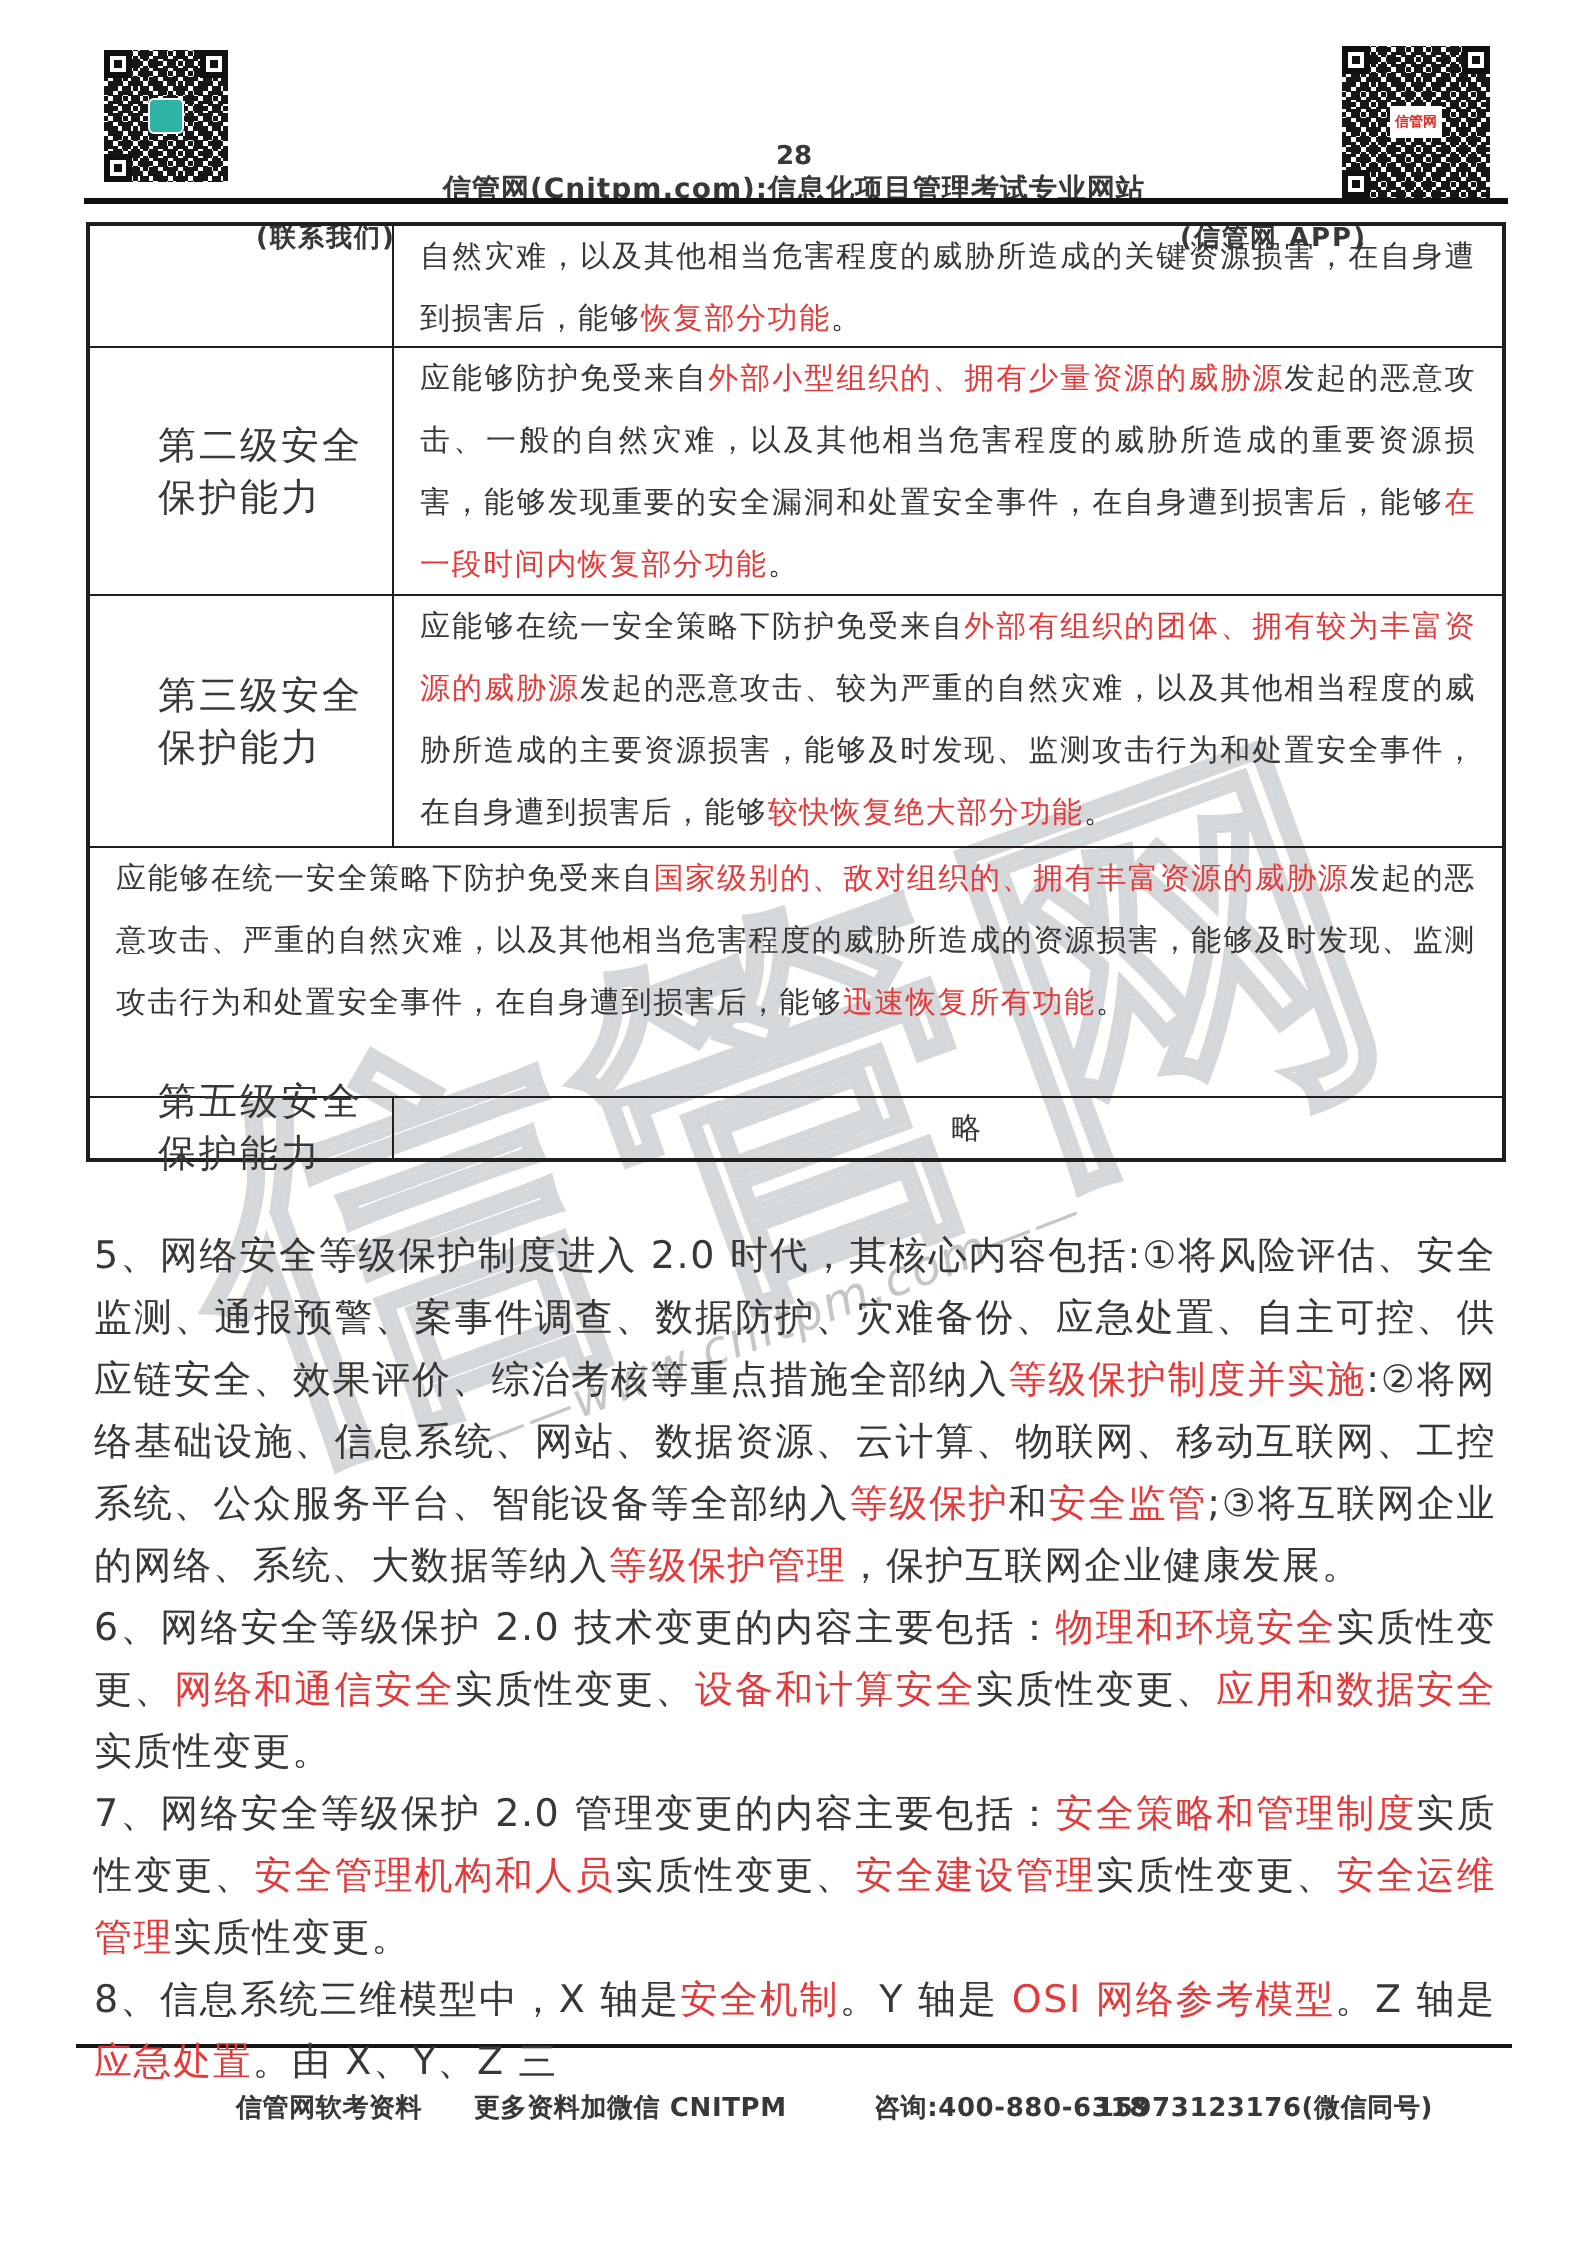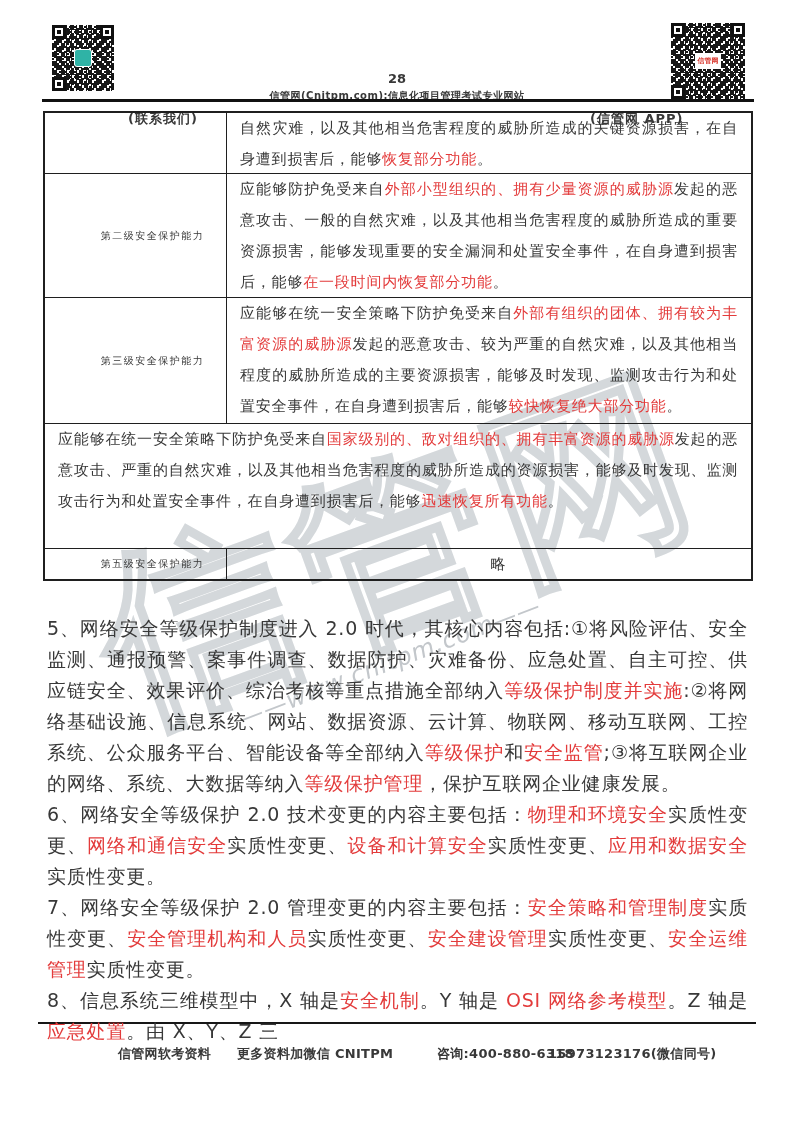--- a/index.html
+++ b/index.html
@@ -37,36 +37,36 @@
   .qr-right{left:671px;top:23px;width:74px;height:76px;}
   .finder{position:absolute;width:14px;height:14px;border:3px solid #101010;background:#fff;}
   .finder::after{content:"";position:absolute;left:2px;top:2px;width:4px;height:4px;background:#101010;}
   .f-tl{left:0;top:0;} .f-tr{right:0;top:0;} .f-bl{left:0;bottom:0;}
   .badge{position:absolute;left:50%;top:50%;transform:translate(-50%,-50%);}
   .badge-teal{width:18px;height:18px;background:#2fb3a6;border-radius:3px;border:1px solid #fff;}
   .badge-white{width:26px;height:16px;background:#fff;color:#d8332a;font-size:7px;font-weight:bold;
       display:flex;align-items:center;justify-content:center;white-space:nowrap;}
   .hdr-center{position:absolute;left:0;top:70px;width:794px;text-align:center;line-height:17px;}
   .hdr-num{font-size:13px;font-weight:bold;}
-  .hdr-site{font-size:10px;font-weight:bold;letter-spacing:.5px;}
+  .hdr-site{font-size:14px;font-weight:bold;letter-spacing:.5px;}
   .hdr-caption{position:absolute;top:76px;font-size:13px;font-weight:bold;letter-spacing:1px;margin-top:34px;}
   .cap-left{left:128px;} .cap-right{left:590px;}
   .rule-top{position:absolute;left:42px;top:99px;width:712px;height:3px;background:#111;}
 
   
   .tbl{position:absolute;left:43px;top:111px;width:710px;border:2px solid var(--line);z-index:1;}
   .t-row{display:flex;border-top:1.5px solid var(--line);}
   .t-row:first-child{border-top:none;}
   .t-row:nth-child(1){height:60px;}
   .t-row:nth-child(2){height:124px;}
   .t-row:nth-child(3){height:126px;}
   .t-row:nth-child(4){height:125px;}
   .t-row:nth-child(5){height:31px;gap:19px;}
-  .t-label{width:182px;border-right:1.5px solid var(--line);display:flex;align-items:center;
-      justify-content:center;font-size:10px;letter-spacing:1.5px;flex:none;padding-left:34px;}
+  .t-label{width:152px;border-right:1.5px solid var(--line);display:flex;align-items:center;
+      justify-content:center;font-size:19px;letter-spacing:1.5px;flex:none;padding-left:34px;}
   .t-content{flex:1;font-size:15px;line-height:31px;text-align:justify;padding:0 13px;
       letter-spacing:.8px;overflow:hidden;}
   .t-content.center{text-align:center;display:flex;align-items:center;justify-content:center;}
   .red{color:var(--red);}
 
   
   .notes{position:absolute;left:47px;top:583px;width:701px;z-index:1;}
   .notes p{font-size:19px;line-height:31px;text-align:justify;letter-spacing:.8px;}
   .notes p:nth-child(1){margin-top:30px;}
   .notes p:nth-child(n+2){}

